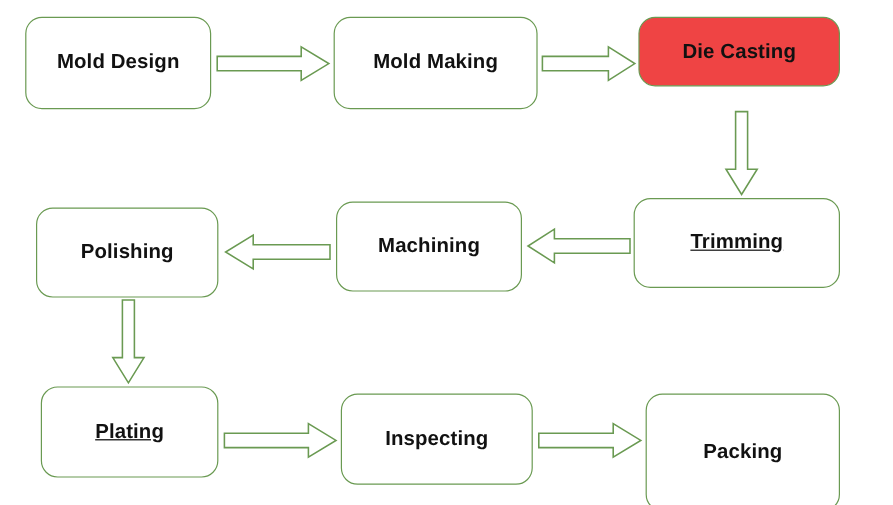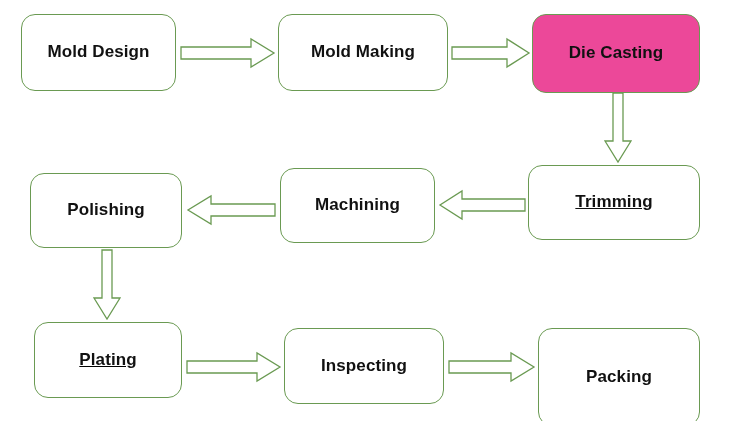--- a/index.html
+++ b/index.html
@@ -57,21 +57,21 @@
 <div id="canvas" style="--stroke: #6a9a52; background: rgb(255, 255, 255);">
 
   <div class="node" style="left: 21px; top: 14px; width: 155px; height: 77px; border-color: rgb(106, 154, 82); background: rgb(255, 255, 255);">
     <span class="node-label" style="color: rgb(17, 17, 17);">Mold Design</span>
   </div>
 
   <div class="node" style="left: 278px; top: 14px; width: 170px; height: 77px; border-color: rgb(106, 154, 82); background: rgb(255, 255, 255);">
     <span class="node-label" style="color: rgb(17, 17, 17);">Mold Making</span>
   </div>
 
-  <div class="node" style="left: 532px; top: 14px; width: 168px; height: 79px; border-color: rgb(106, 154, 82); background: #ec4899;">
+  <div class="node" style="left: 532px; top: 14px; width: 168px; height: 58px; border-color: rgb(106, 154, 82); background: #ef4444;">
     <span class="node-label" style="color: rgb(17, 17, 17);">Die Casting</span>
   </div>
 
   <div class="node" style="left: 30px; top: 173px; width: 152px; height: 75px; border-color: rgb(106, 154, 82); background: rgb(255, 255, 255);">
     <span class="node-label" style="color: rgb(17, 17, 17);">Polishing</span>
   </div>
 
   <div class="node" style="left: 280px; top: 168px; width: 155px; height: 75px; border-color: rgb(106, 154, 82); background: rgb(255, 255, 255);">
     <span class="node-label" style="color: rgb(17, 17, 17);">Machining</span>
   </div>

